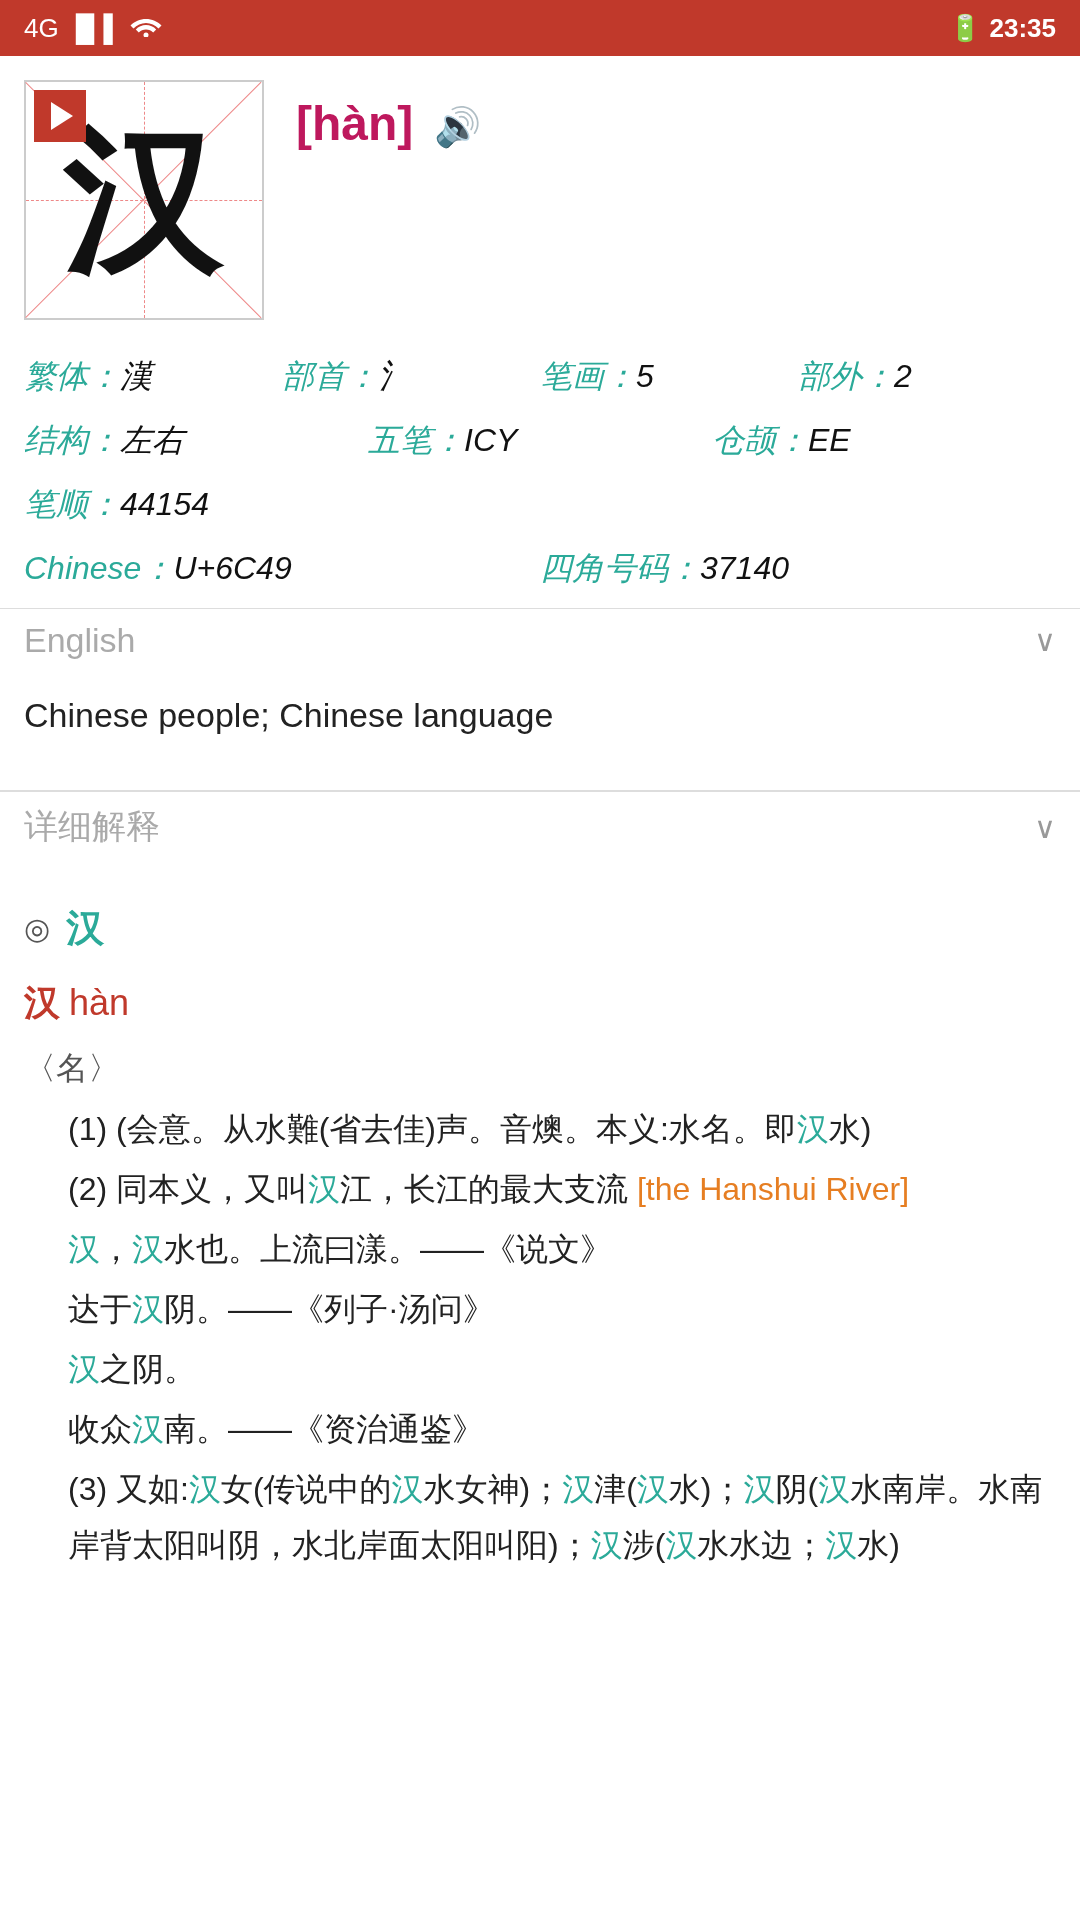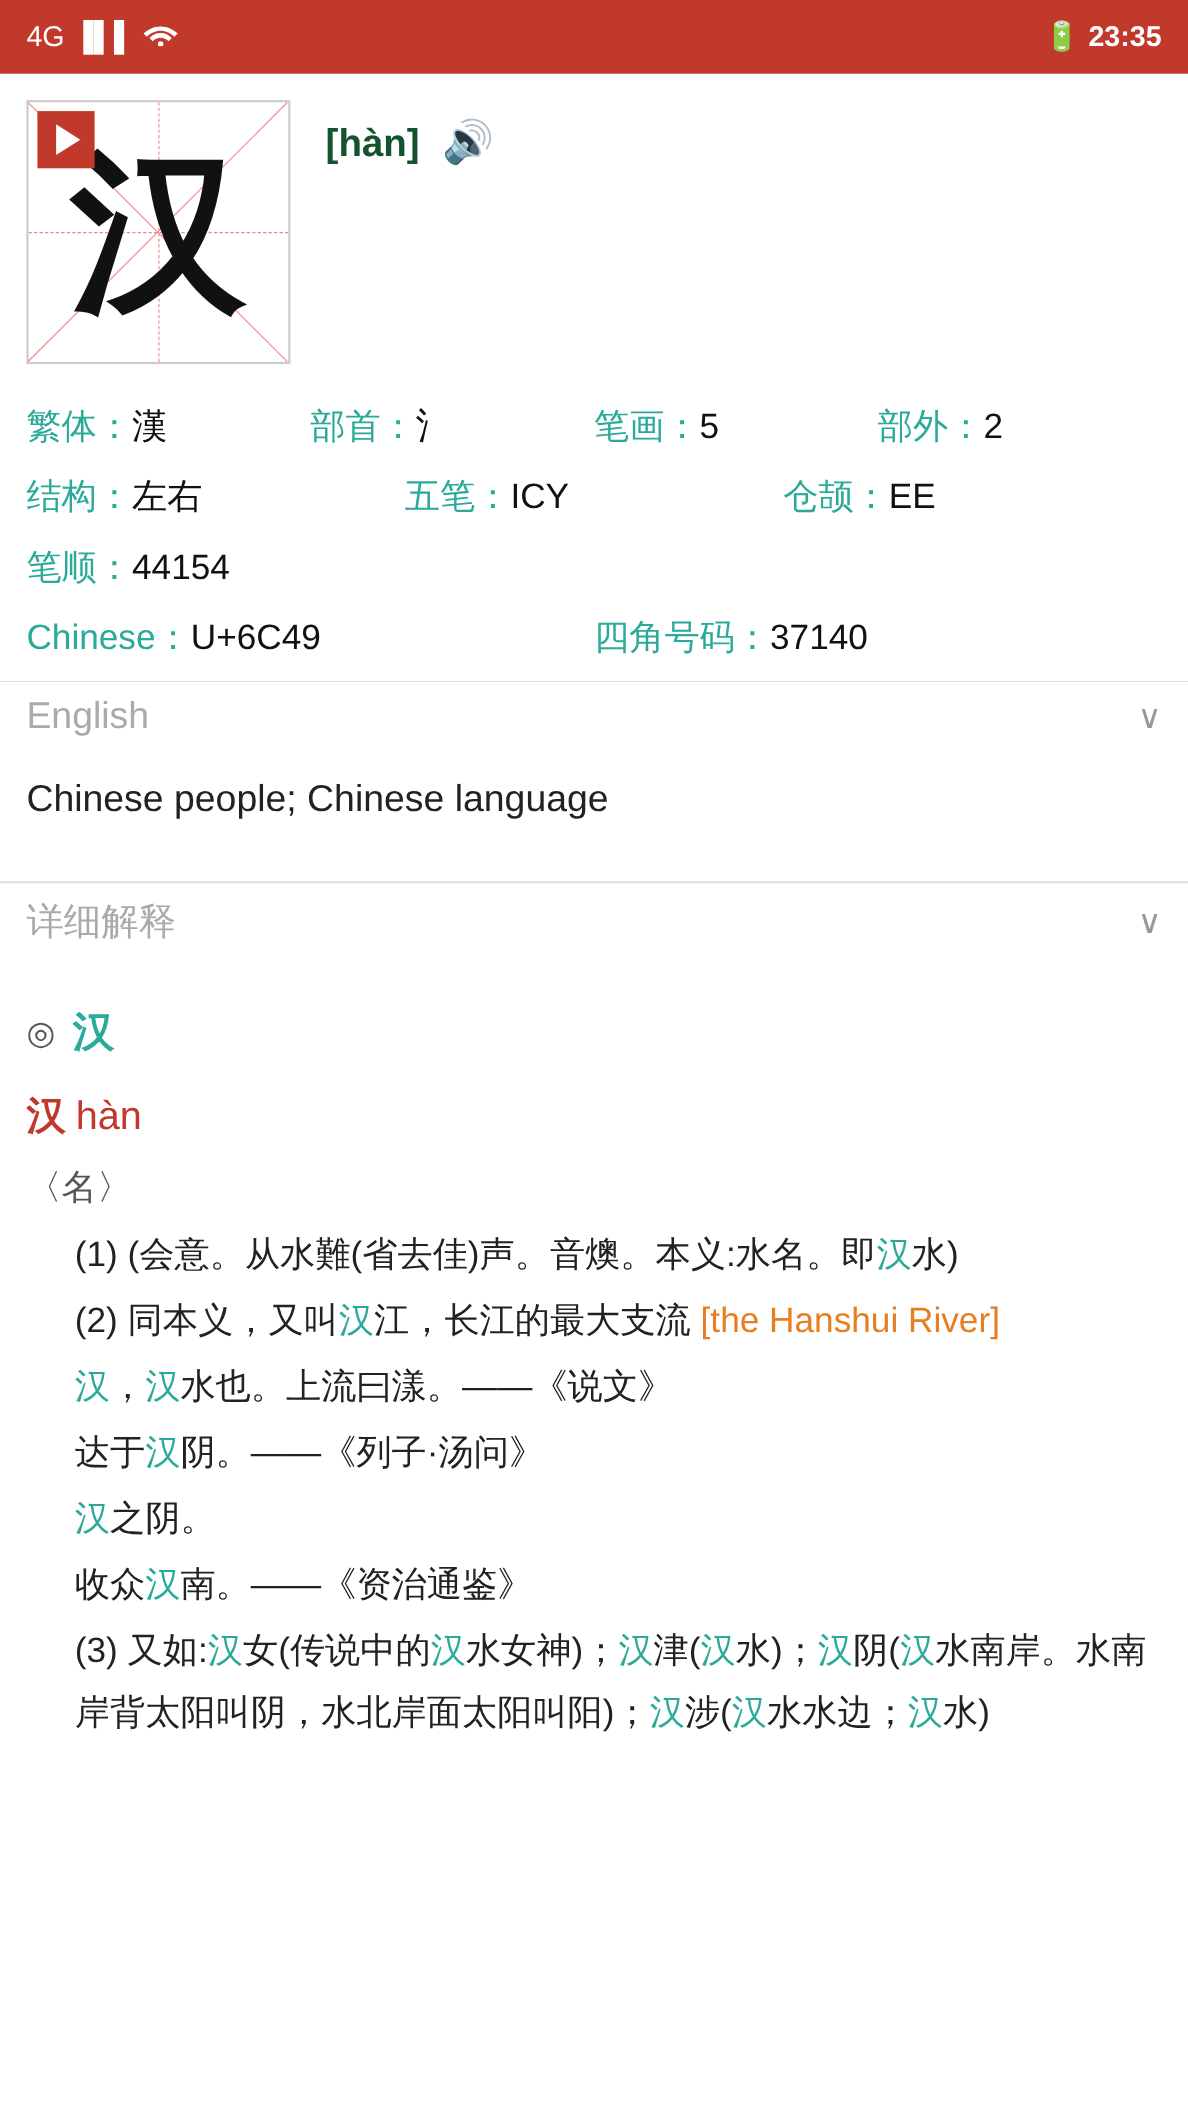--- a/index.html
+++ b/index.html
@@ -10,21 +10,21 @@
       width: 1080px;
       min-height: 1920px;
       overflow-x: hidden;
       font-size: 32px;
     }
 
     
     .status-bar {
       background: #c0392b;
       color: #fff;
-      height: 67px;
+      height: 56px;
       display: flex;
       align-items: center;
       justify-content: space-between;
       padding: 0 24px;
       font-size: 26px;
     }
     .status-left { display: flex; align-items: center; gap: 8px; }
     .status-right { display: flex; align-items: center; gap: 8px; font-weight: bold; }
 
     
@@ -105,42 +105,43 @@
       border-left: 22px solid #fff;
       margin-left: 4px;
     }
 
     
     .pinyin-area {
       padding-top: 16px;
       flex: 1;
     }
     .pinyin-text {
-      font-size: 35px;
-      color: #14532d;
+      font-size: 48px;
+      color: #be185d;
       font-weight: bold;
     }
     .sound-icon {
       display: inline-flex;
       align-items: center;
       margin-left: 12px;
       color: #777;
       font-size: 38px;
     }
 
     
     .info-grid {
       padding: 8px 24px 8px 24px;
       line-height: 2.0;
     }
     .info-row {
       display: flex;
       align-items: flex-end;
       gap: 0;
       flex-wrap: wrap;
+      font-style: italic;
     }
     .info-label {
       color: #2baa99;
       font-size: 32px;
       min-width: 0;
     }
     .info-value {
       color: #111;
       font-size: 32px;
       margin-right: 48px;

